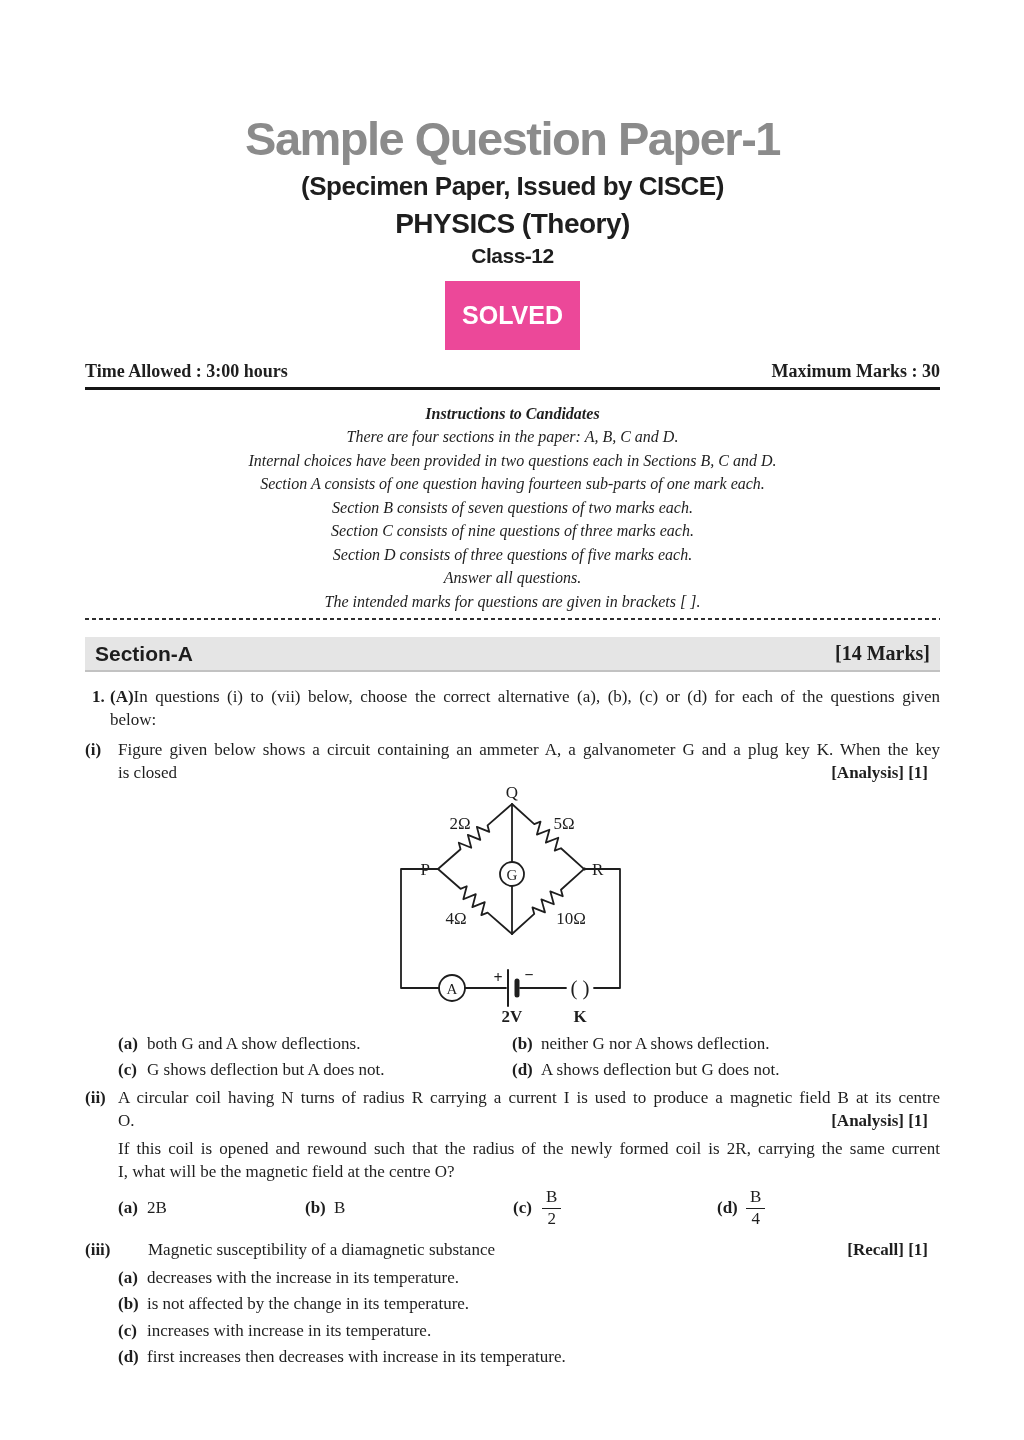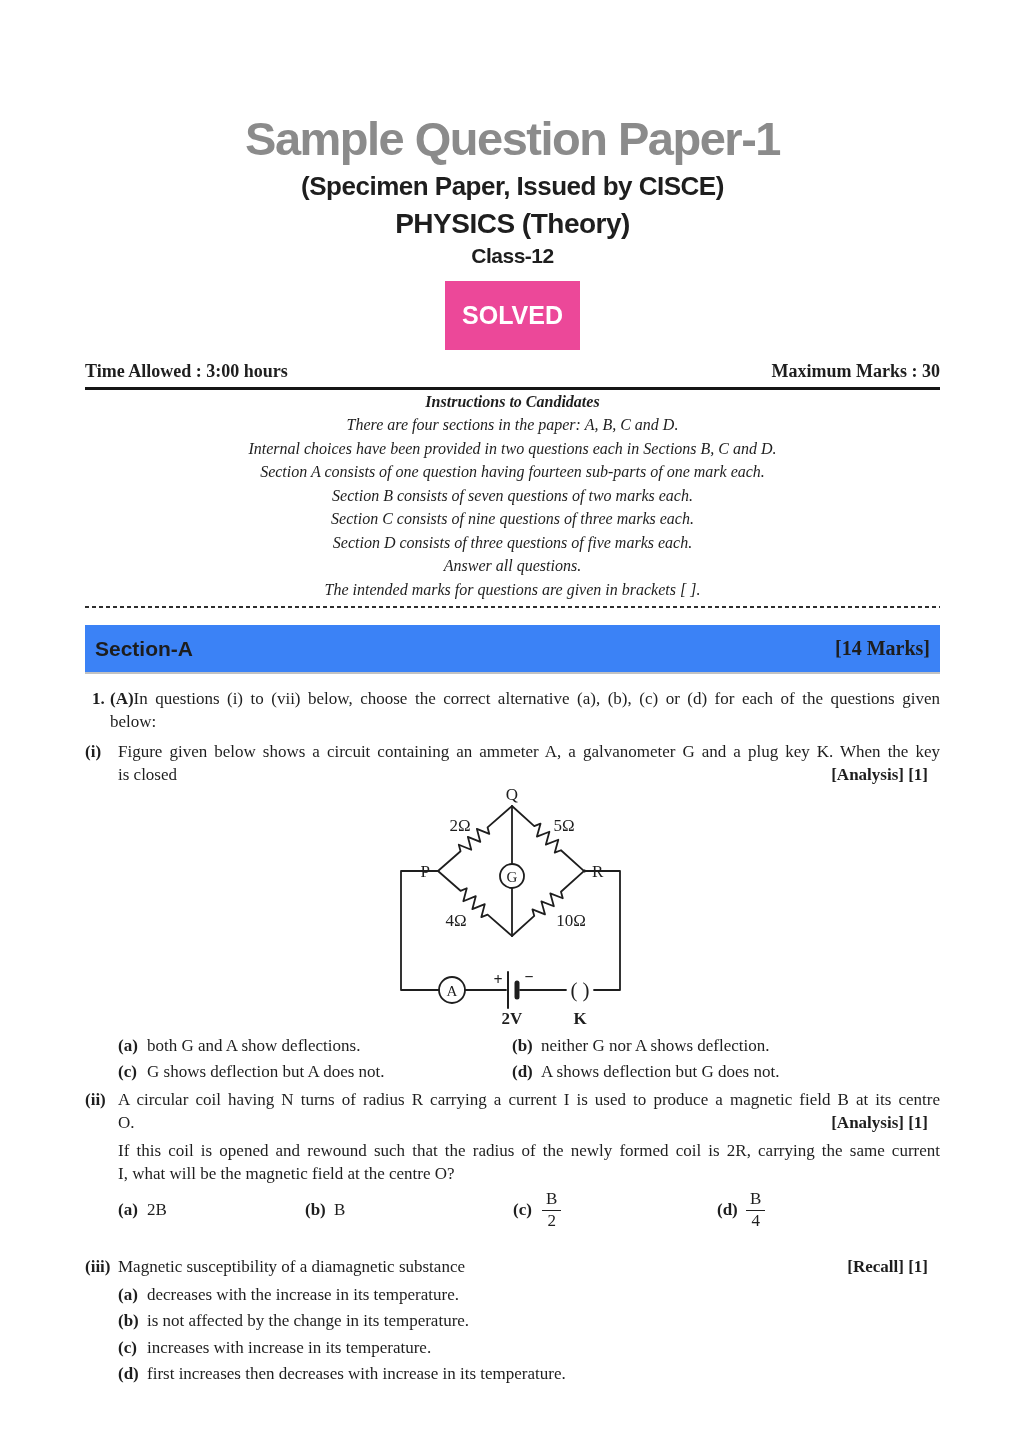--- a/index.html
+++ b/index.html
@@ -22,29 +22,29 @@
   .sub3 { margin-top:4px; font-family:"Liberation Sans",sans-serif; font-weight:bold; font-size:21px; letter-spacing:-0.5px; }
   .badge {
     display:inline-block; margin-top:13px; background:#ec4899; color:#ffffff;
     font-family:"Liberation Sans",sans-serif; font-weight:bold; font-size:25px;
     padding:20px 17px; line-height:1.15;
   }
   .meta { display:flex; justify-content:space-between; margin-top:11px; font-weight:bold; font-size:18px; }
   .rule { margin-top:5px; border-top:3px solid #161616; }
   
   .ins { text-align:center; font-style:italic; font-size:16px; }
-  .ins-h { font-weight:bold; line-height:23px; }
+  .ins-h { margin-top:12px; font-weight:bold; line-height:23px; }
   .ins-l { line-height:23.5px; }
   .dashed {
     margin-top:5px; height:2px;
     background:repeating-linear-gradient(90deg,#2e2e2e 0 4px,transparent 4px 7px);
   }
   
   .secbar {
-    margin-top:17px; height:49px; background:#3b82f6;
+    margin-top:17px; height:35px; background:#e5e5e5;
     border-bottom:2px solid #c2c2c2;
     display:flex; align-items:center; justify-content:space-between;
     padding:0 10px; box-sizing:border-box;
   }
   .sec-t { font-family:"Liberation Sans",sans-serif; font-weight:bold; font-size:21px; color:#1d1d1d; }
   .sec-m { font-weight:bold; font-size:20px; }
   
   .q1 { display:flex; margin-top:14px; line-height:22.5px; }
   .q1 .num { width:18px; padding-left:7px; font-weight:bold; flex:none; }
   .q1 .body { flex:1; }
@@ -67,21 +67,21 @@
   .opts4 .oc1 { width:187px; flex:none; }
   .opts4 .oc2 { width:208px; flex:none; }
   .opts4 .oc3 { width:204px; flex:none; }
   .frac { display:inline-block; text-align:center; vertical-align:middle; line-height:1.1; }
   .fnum { display:block; border-bottom:1.5px solid #1e1e1e; padding:0 4px 1px 4px; }
   .fden { display:block; padding-top:1px; }
   .optsv { padding-left:33px; margin-top:3px; }
   .optsv div { line-height:26.5px; }
   .mt-qii { margin-top:4px; }
   .mt-t2 { margin-top:6px; padding-left:33px; line-height:22.5px; }
-  .mt-qiii { margin-top:23px; }
+  .mt-qiii { margin-top:8px;gap:30px; }
   .mt-qi { margin-top:8px; }
 </style>
 </head>
 <body>
 
 <div class="page">
 
   <div class="hdr">
     <h1 class="title">Sample Question Paper-1</h1>
     <div class="sub1">(Specimen Paper, Issued by CISCE)</div>

